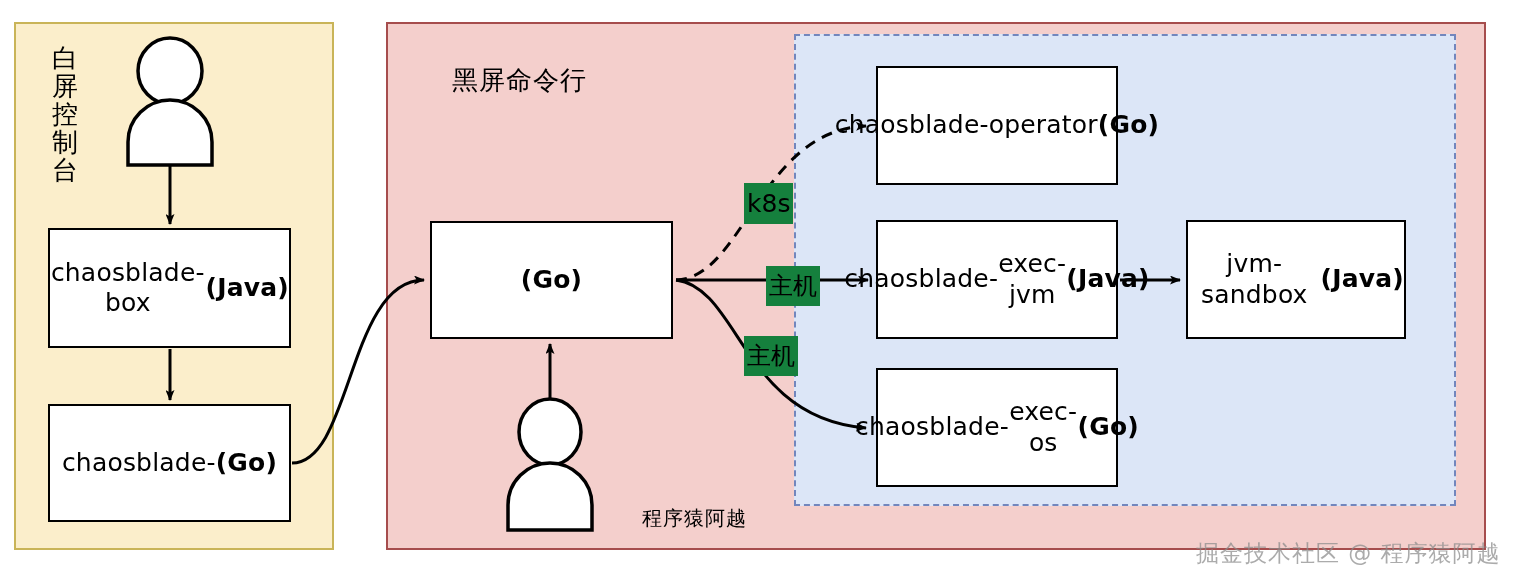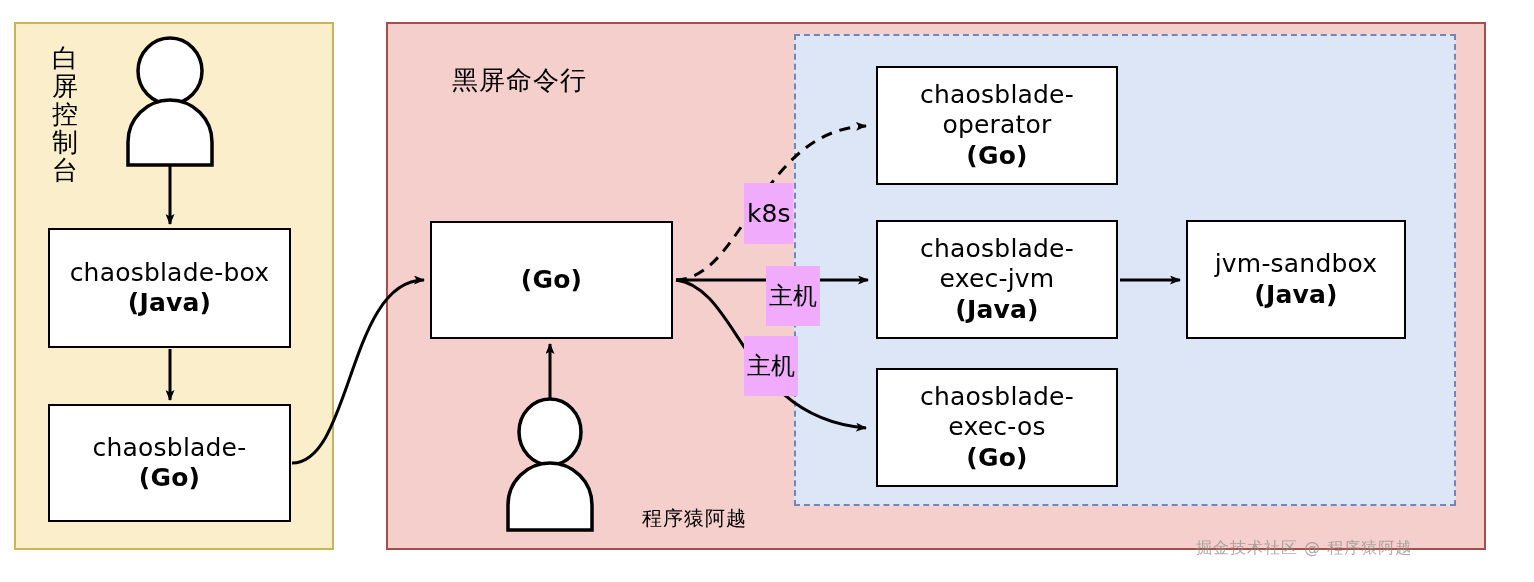--- a/index.html
+++ b/index.html
@@ -42,21 +42,21 @@
     height: 472px;
     background: #dce6f7;
     border: 2px dashed #7286bd;
   }
   .node {
     position: absolute;
     box-sizing: border-box;
     background: #ffffff;
     border: 2.5px solid #000000;
     display: flex;
-    flex-direction: column;
+    flex-direction: row;
     align-items: center;
     justify-content: center;
     color: #000000;
     font-size: 25px;
     line-height: 1.22;
     text-align: center;
     letter-spacing: 0.2px;
   }
   .node .ln2 { font-style: normal; font-weight: bold; }
   #node-chaosblade-box { left: 48px;  top: 228px; width: 243px; height: 120px; }
@@ -86,36 +86,36 @@
     top: 66px;
   }
   #title-author {
     left: 642px;
     top: 508px;
     font-size: 20px;
   }
 
   .edge-label {
     position: absolute;
-    background: #f0abfc;
+    background: #15803d;
     color: #000000;
     font-size: 24px;
     line-height: 1;
-    padding: 18px 3px;
+    padding: 8px 3px;
     white-space: nowrap;
   }
   #label-k8s   { left: 744px; top: 183px; font-size: 25px; }
   #label-host-jvm { left: 766px; top: 266px; }
   #label-host-os  { left: 744px; top: 336px; }
 
   #watermark {
     position: absolute;
     left: 1196px;
     top: 538px;
-    font-size: 16px;
+    font-size: 23px;
     color: #8c8c8c;
     opacity: 0.72;
     white-space: nowrap;
     letter-spacing: 1px;
   }
 
   svg.overlay {
     position: absolute;
     left: 0;
     top: 0;

